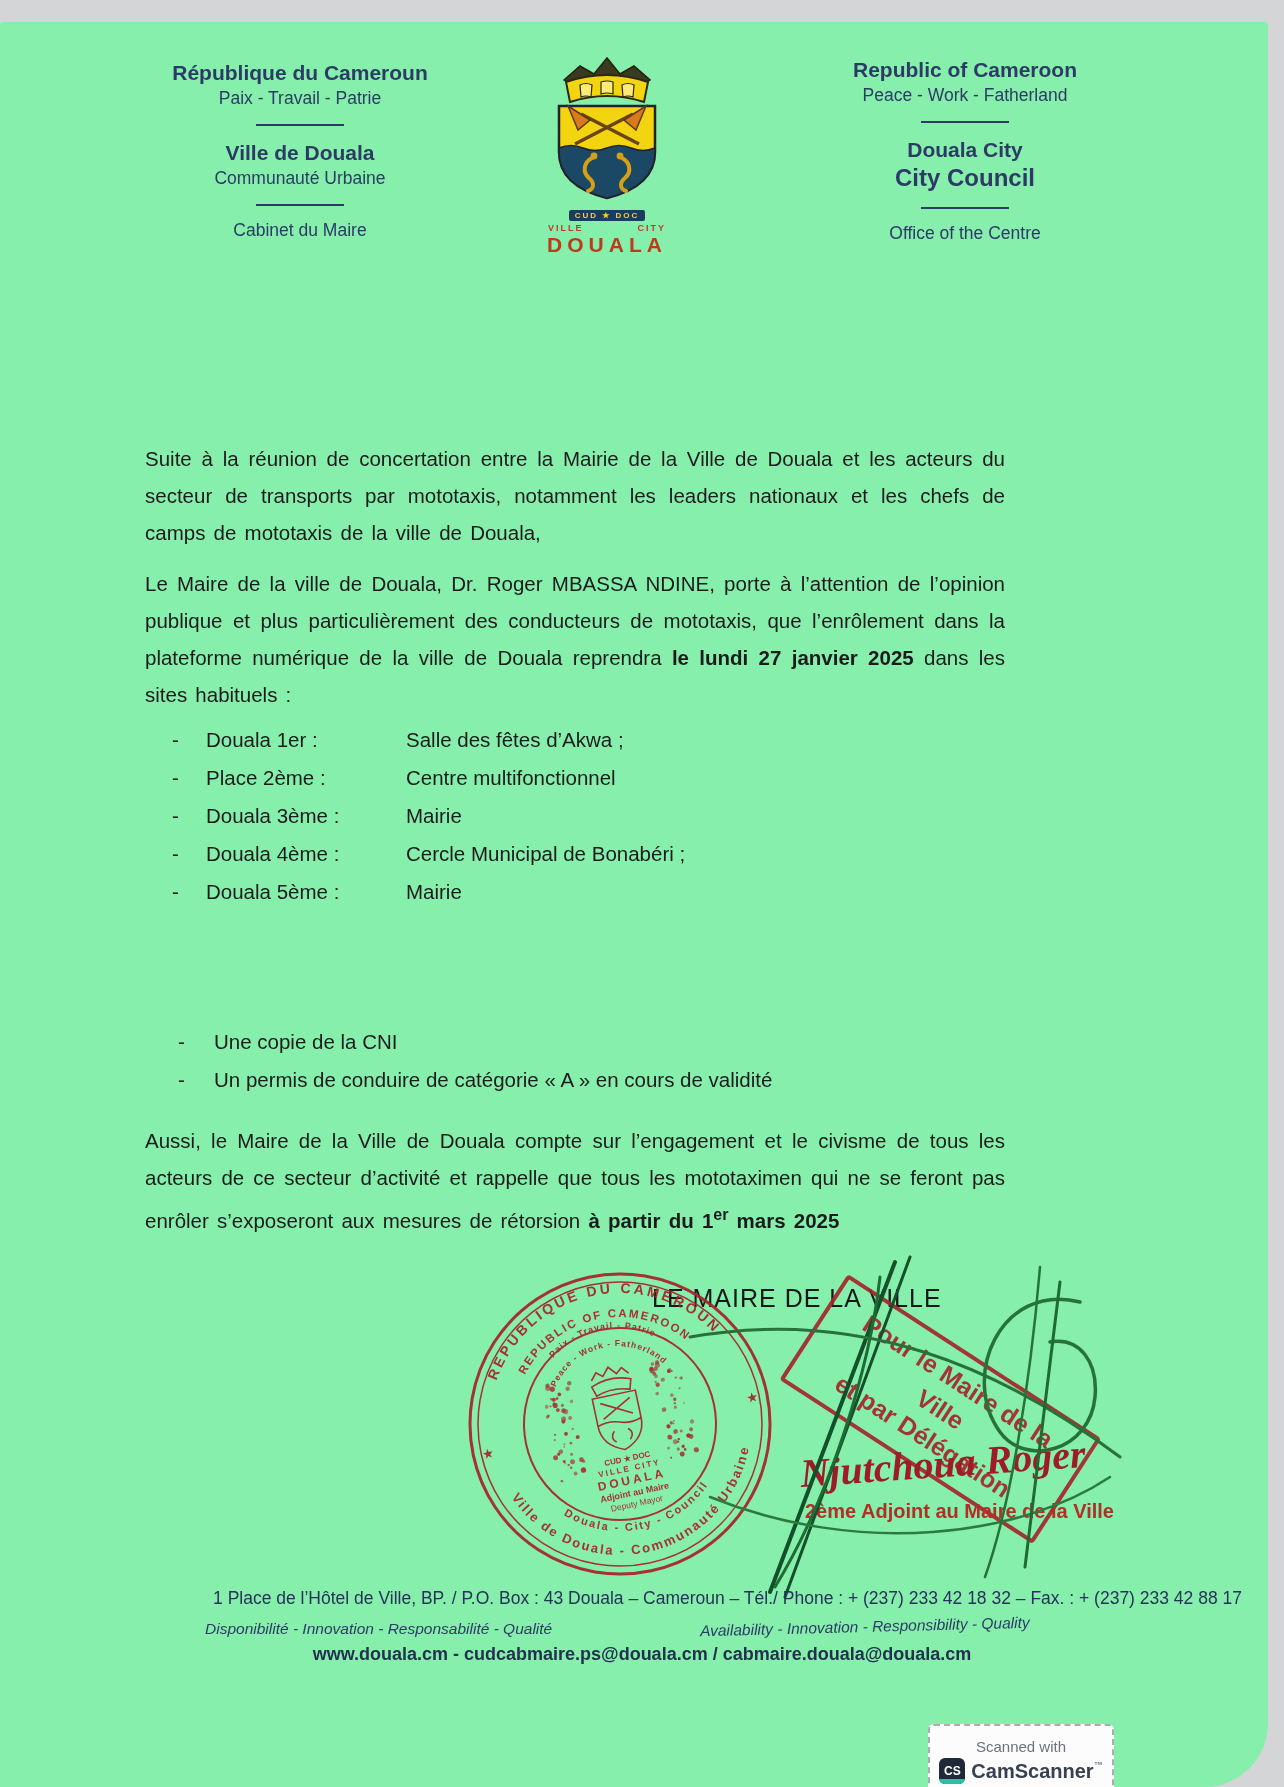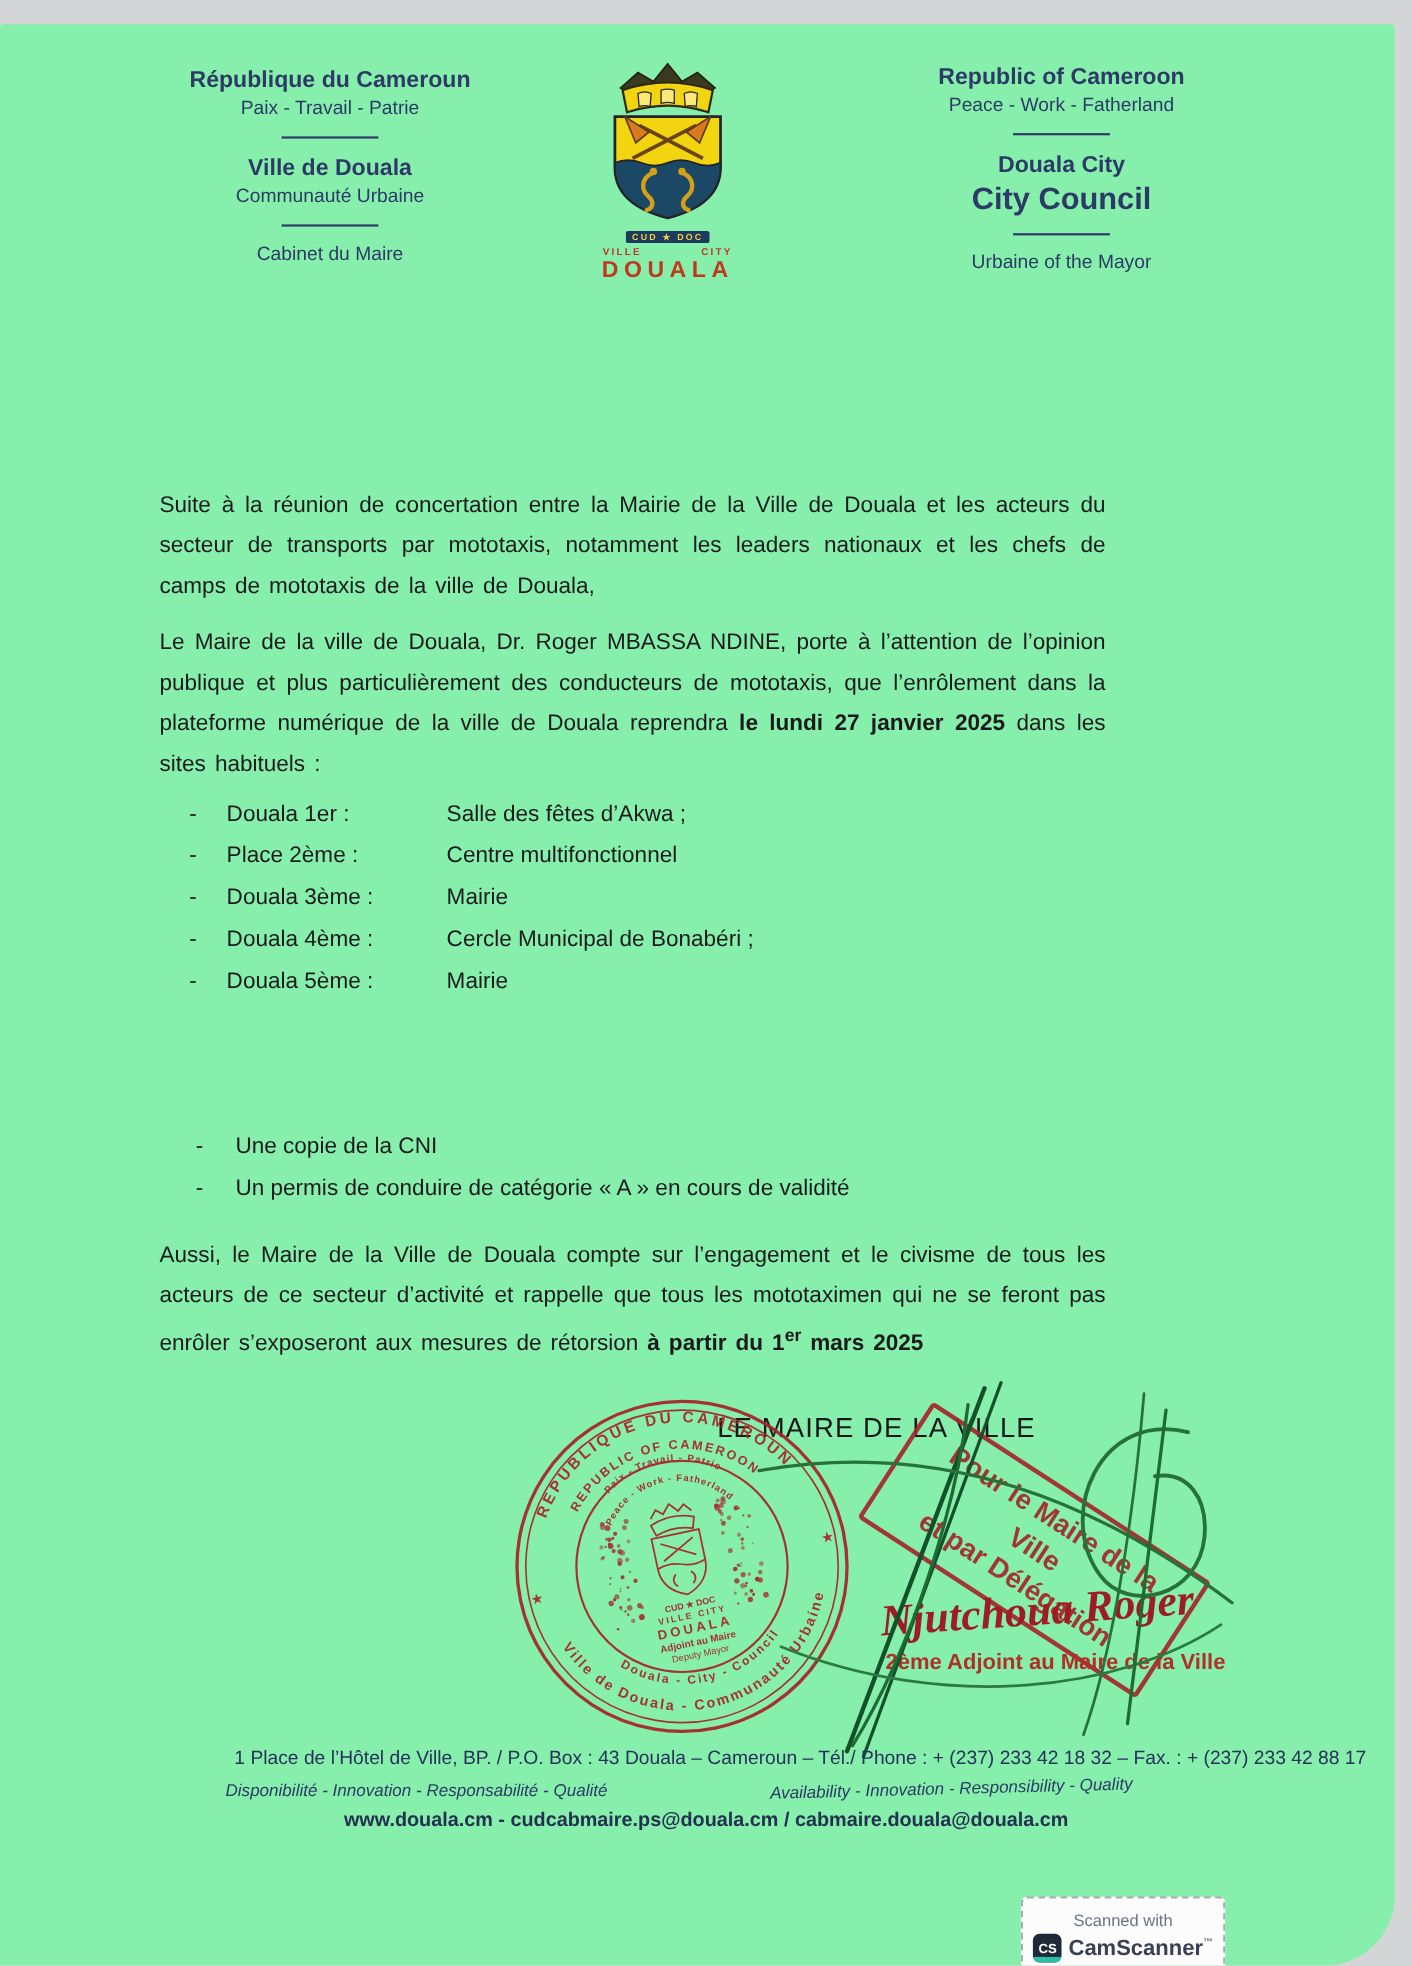--- a/index.html
+++ b/index.html
@@ -6,21 +6,21 @@
   #canvas{position:relative;width:1284px;height:1787px;background:#d3d5d7;overflow:hidden;
           font-family:"Liberation Sans",sans-serif;}
   #page{position:absolute;left:0;top:0;right:16px;bottom:0;background:#86efac;
         border-radius:4px 4px 64px 0;margin-top:22px;}
   .abs{position:absolute;}
   
   .hdr-col{text-align:center;color:#2d3a66;line-height:1.25;}
   .hdr-big{font-size:21px;font-weight:bold;}
   .hdr-sub{font-size:17.5px;margin-top:2px;}
   .hdr-rule{width:88px;border-top:2px solid #2d3a66;margin:14px auto 14px auto;}
-  .hdr-mid{font-size:28px;font-weight:bold;}
+  .hdr-mid{font-size:24px;font-weight:bold;}
   
   .logo-wrap{text-align:center;}
   .logo-band{display:inline-block;background:#1d3a5f;color:#f3d03e;font-size:8px;
              font-weight:bold;letter-spacing:2px;padding:1px 6px;border-radius:2px;}
   .logo-vc{display:flex;justify-content:space-between;width:118px;margin:1px auto 0 auto;
            color:#c0392b;font-size:9px;font-weight:bold;letter-spacing:2px;}
   .logo-name{color:#bf3a1c;font-size:21px;font-weight:bold;letter-spacing:5px;margin-top:0px;}
   
   .dateline{font-size:23px;color:#141414;font-weight:bold;}
   .datestamp{font-family:"DejaVu Sans",sans-serif;color:#233073;font-size:27px;
@@ -110,21 +110,21 @@
       <div class="logo-name">DOUALA</div>
     </div>
 
     <div class="abs hdr-col" style="left:795px;top:35px;width:340px;">
       <div class="hdr-big">Republic of Cameroon</div>
       <div class="hdr-sub">Peace - Work - Fatherland</div>
       <div class="hdr-rule"></div>
       <div class="hdr-big">Douala City</div>
       <div class="hdr-mid">City Council</div>
       <div class="hdr-rule"></div>
-      <div class="hdr-sub">Urbaine of the Mayor</div>
+      <div class="hdr-sub">Office of the Centre</div>
     </div>
 
 
 
     <div class="abs para" style="left:145px;top:418px;">Suite à la réunion de concertation entre la Mairie de la Ville de Douala et les acteurs du secteur de transports par mototaxis, notamment les leaders nationaux et les chefs de camps de mototaxis de la ville de Douala,</div>
 
     <div class="abs para" style="left:145px;top:543px;">
       <span>Le Maire de la ville de Douala, Dr. Roger MBASSA NDINE, porte à l’attention de l’opinion publique et plus particulièrement des conducteurs de mototaxis, que l’enrôlement dans la plateforme numérique de la ville de Douala reprendra </span><span class="bold">le lundi 27 janvier 2025</span><span> dans les sites habituels :</span>
     </div>
 

